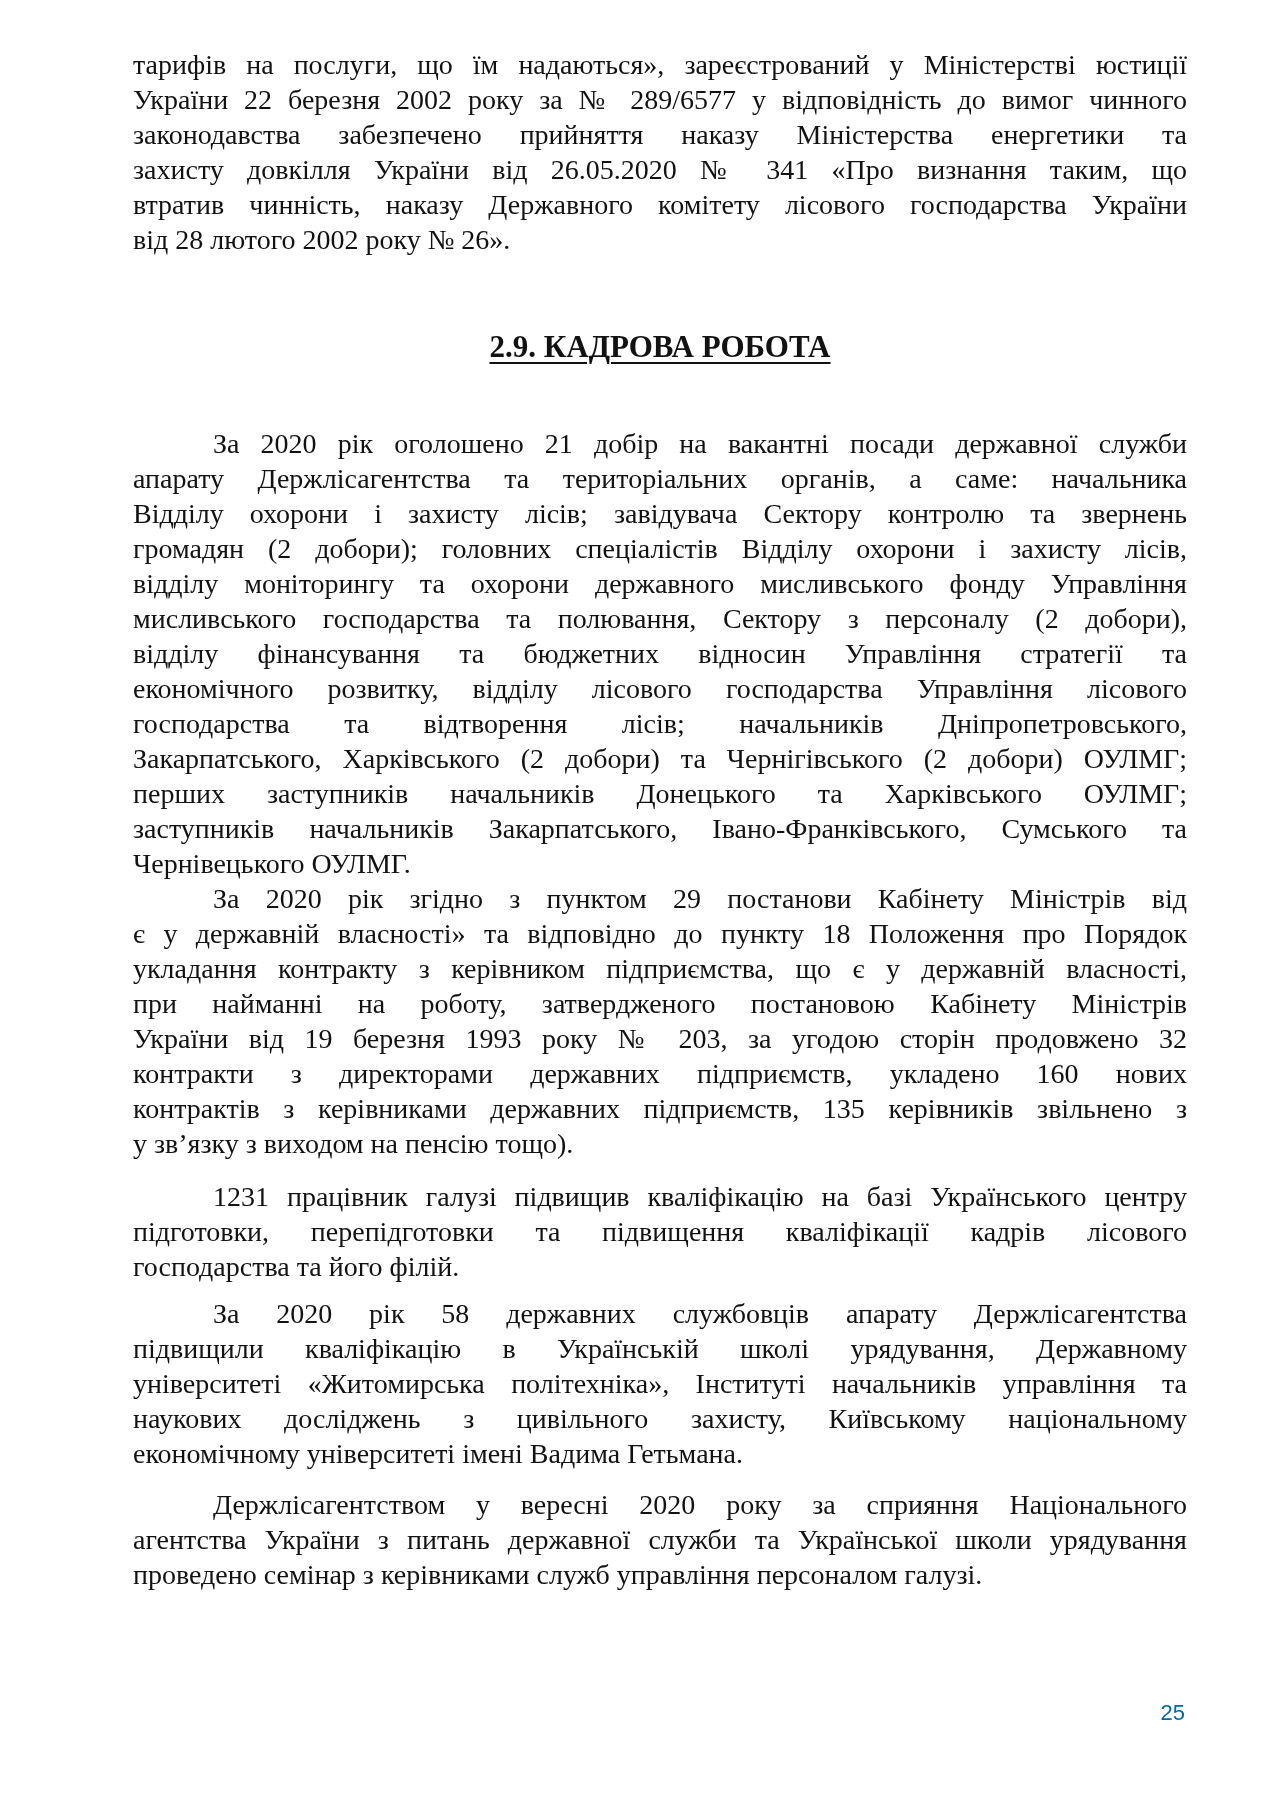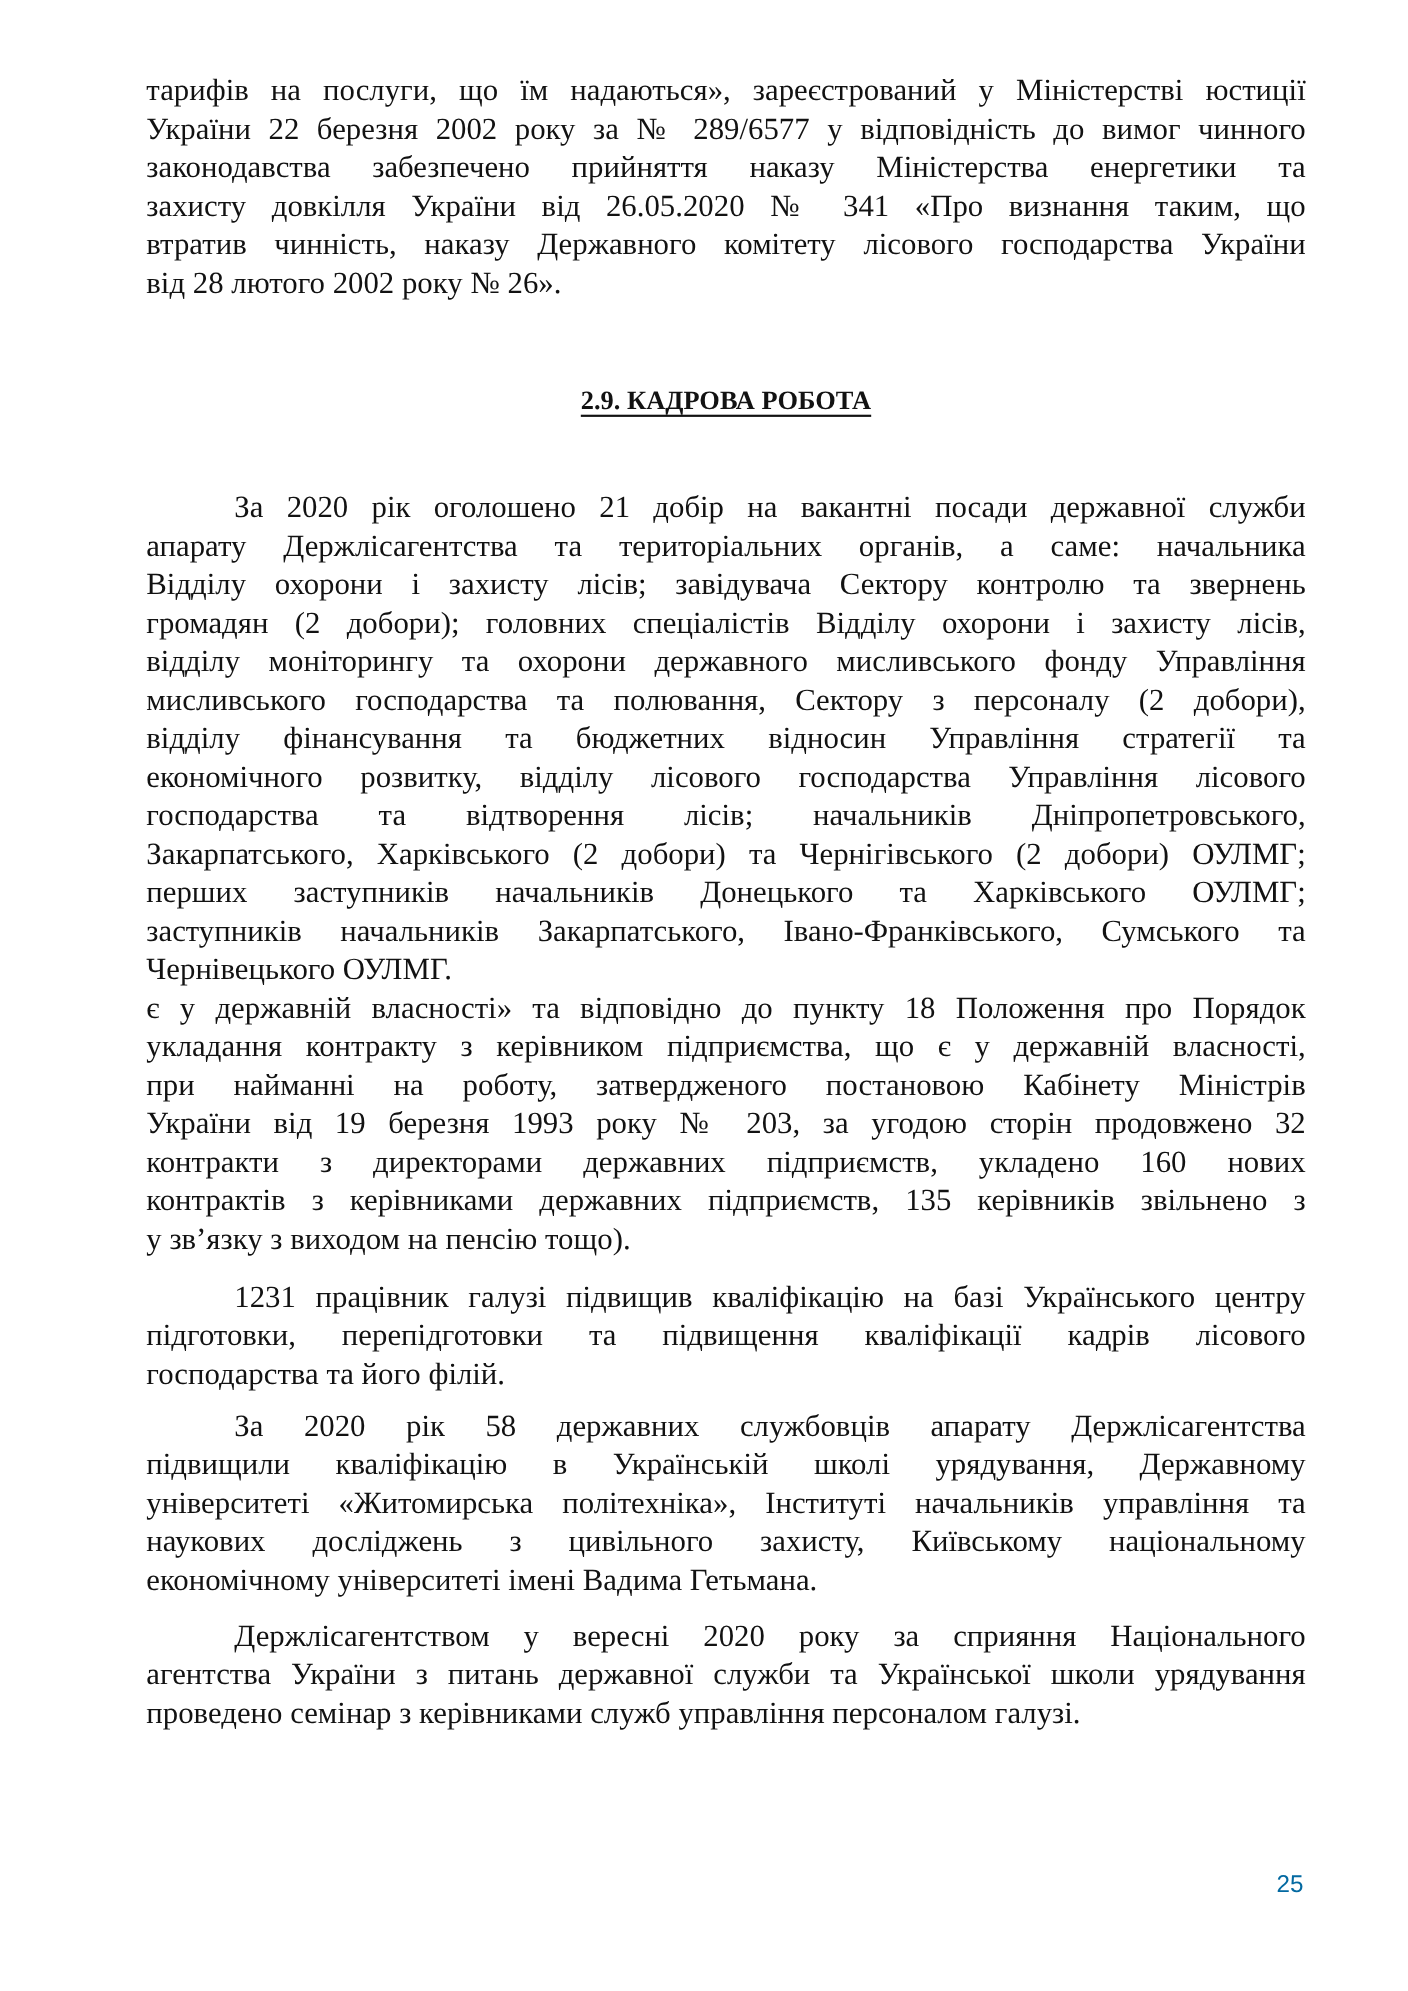--- a/index.html
+++ b/index.html
@@ -12,21 +12,21 @@
     background: #ffffff;
     position: relative;
     overflow: hidden;
     font-family: "Liberation Serif", "DejaVu Serif", serif;
     color: #121212;
   }
   .page {
     box-sizing: border-box;
     width: 1280px;
     height: 1446px;
-    padding: 65px 93px 0 133px;
+    padding: 47px 93px 0 133px;
     position: relative;
   }
   .para {
     font-size: 28px;
     line-height: 35px;
     margin: 0;
   }
   .line {
     text-align: justify;
     text-align-last: justify;
@@ -35,21 +35,21 @@
   .line.last {
     text-align-last: left;
   }
   .line.indent {
     text-indent: 80px;
   }
   .heading {
     margin: 70px 0 0 0;
     line-height: 40px;
     text-align: center;
-    font-size: 24px;
+    font-size: 31px;
     font-weight: bold;
   }
   .heading .heading-text {
     text-decoration: underline;
     text-underline-offset: 5px;
     text-decoration-thickness: 2px;
   }
   #para-1 { margin-top: 59px; }
   #para-2 { margin-top: 0; }
   #para-3 { margin-top: 18px; }
@@ -92,20 +92,21 @@
       <div class="line">відділу фінансування та бюджетних відносин Управління стратегії та</div>
       <div class="line">економічного розвитку, відділу лісового господарства Управління лісового</div>
       <div class="line">господарства та відтворення лісів; начальників Дніпропетровського,</div>
       <div class="line">Закарпатського, Харківського (2 добори) та Чернігівського (2 добори) ОУЛМГ;</div>
       <div class="line">перших заступників начальників Донецького та Харківського ОУЛМГ;</div>
       <div class="line">заступників начальників Закарпатського, Івано-Франківського, Сумського та</div>
       <div class="line last">Чернівецького ОУЛМГ.</div>
     </div>
 
   <div id="para-2" class="para">
+      <div class="line indent">За 2020 рік згідно з пунктом 29 постанови Кабінету Міністрів від</div>
       <div class="line">є у державній власності» та відповідно до пункту 18 Положення про Порядок</div>
       <div class="line">укладання контракту з керівником підприємства, що є у державній власності,</div>
       <div class="line">при найманні на роботу, затвердженого постановою Кабінету Міністрів</div>
       <div class="line">України від 19 березня 1993 року № 203, за угодою сторін продовжено 32</div>
       <div class="line">контракти з директорами державних підприємств, укладено 160 нових</div>
       <div class="line">контрактів з керівниками державних підприємств, 135 керівників звільнено з</div>
       <div class="line last">у зв’язку з виходом на пенсію тощо).</div>
     </div>
 
   <div id="para-3" class="para">

